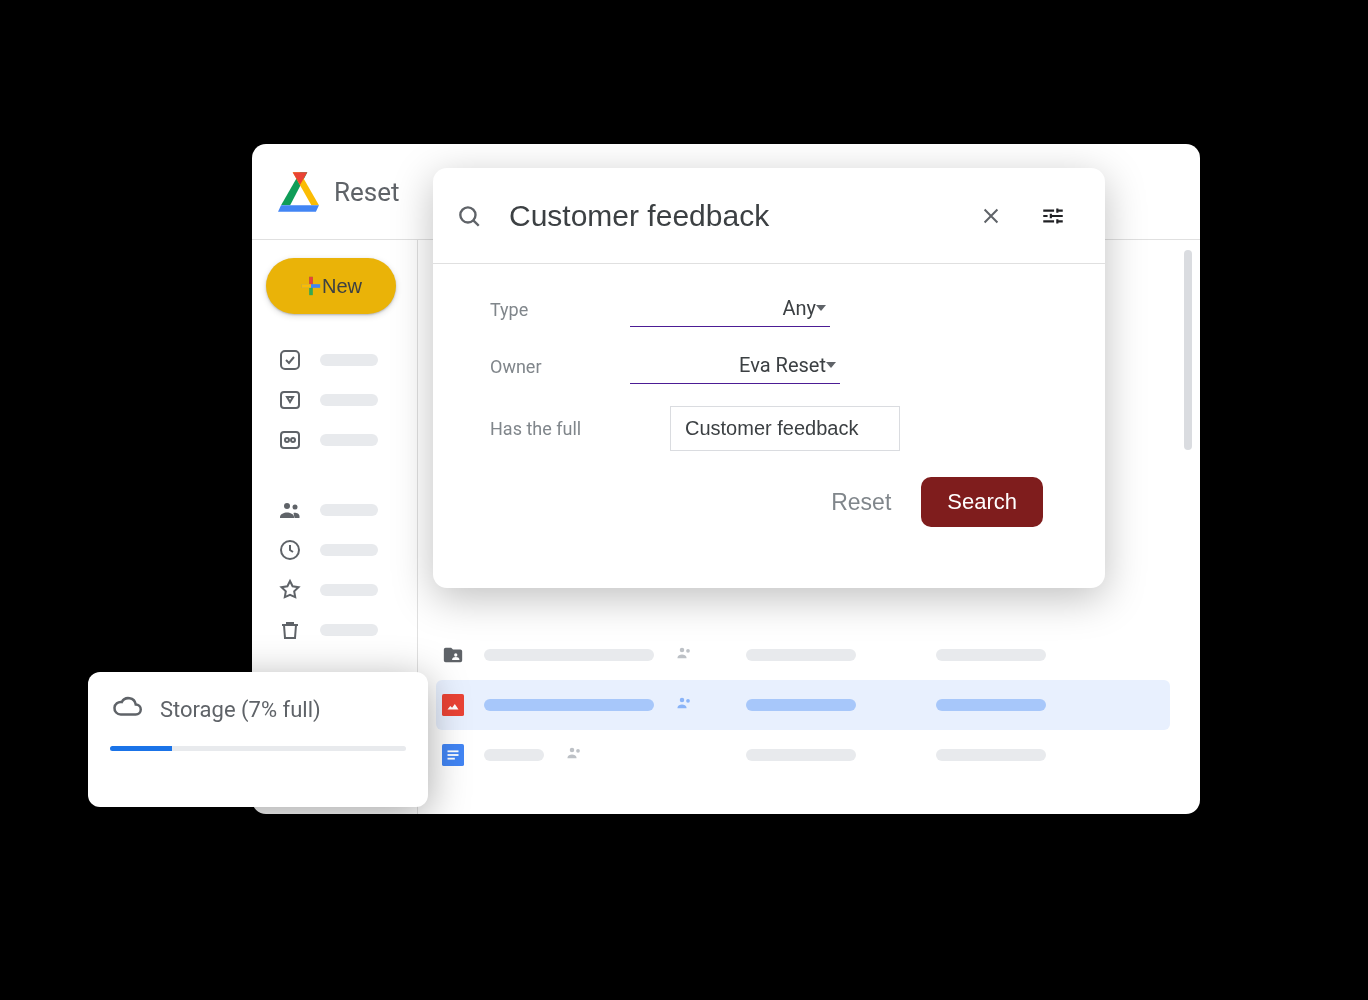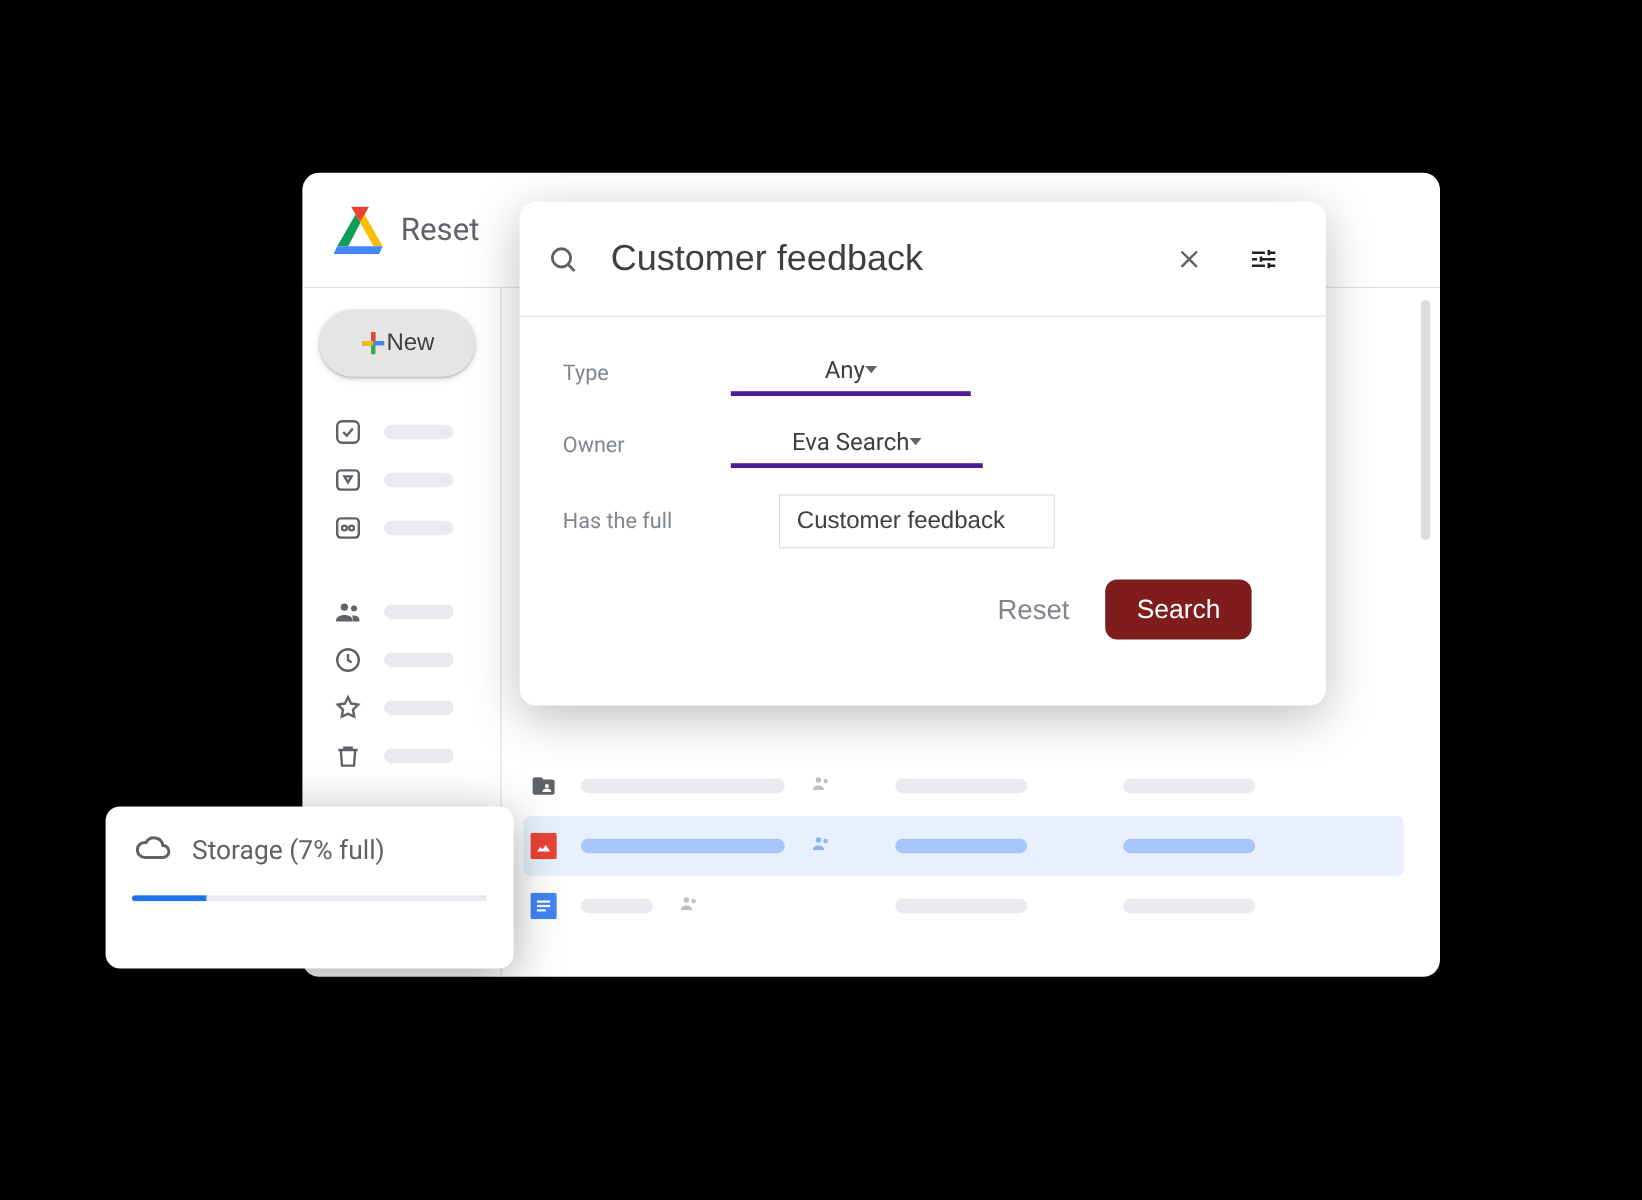--- a/index.html
+++ b/index.html
@@ -45,21 +45,21 @@
   .sidebar {
     position: absolute;
     left: 0; top: 96px; bottom: 0;
     width: 166px;
     border-right: 1px solid #e0e0e0;
   }
   .new-btn {
     position: absolute;
     left: 14px; top: 18px;
     width: 130px; height: 56px;
-    background:#e5e5e5;
+    background:#eab308;
     border-radius: 30px;
     border:none;
     box-shadow: 0 2px 6px rgba(0,0,0,.15), 0 1px 2px rgba(0,0,0,.2);
     display:flex; align-items:center; justify-content:center;
     gap:0;
     font-size:20px; color:#3c4043; font-weight:500;
     cursor:pointer;
   }
   .plus-icon svg { display:block; }
 
@@ -132,26 +132,26 @@
     display:flex; align-items:center; justify-content:center;
     color:#5f6368; cursor:pointer; border-radius:50%;
   }
   .tune-btn { color:#202124; }
   .search-input {
     flex:1;
     border:none; outline:none;
     font-size:30px; color:#3c4043;
   }
 
-  .form-body { padding:28px 36px 20px; }
+  .form-body { padding:28px 36px 20px;margin-left:21px; }
   .form-row { display:flex; align-items:center; margin-bottom:22px; }
   .form-label { width:140px; font-size:18px; color:#80868b; }
   .dropdown {
-    min-width:200px; display:flex; align-items:center; justify-content:center;
-    font-size:20px; color:#3c4043; border-bottom:4px solid #4c1d95;
+    min-width:200px; display:flex; align-items:center; justify-content:flex-end;
+    font-size:20px; color:#3c4043; border-bottom:1px solid #4c1d95;
     padding:4px 4px 6px 4px; cursor:pointer;
   }
   .dropdown.owner { min-width:210px; }
   .caret { border-left:5px solid transparent; border-right:5px solid transparent; border-top:6px solid #5f6368; }
   .text-input {
     border:1px solid #dadce0; padding:10px 14px;
     font-size:20px; color:#3c4043; width:230px;
   }
   .words-row { margin-top:10px; }
   .words-row .form-label { width:180px; }
@@ -386,21 +386,21 @@
       <span class="form-label">Type</span>
       <div class="dropdown">
         <span>Any</span>
         <span class="caret"></span>
       </div>
     </div>
 
     <div class="form-row">
       <span class="form-label">Owner</span>
       <div class="dropdown owner">
-        <span>Eva Search</span>
+        <span>Eva Reset</span>
         <span class="caret"></span>
       </div>
     </div>
 
     <div class="form-row words-row">
       <span class="form-label">Has the full</span>
       <input class="text-input" value="Customer feedback" style="">
     </div>
 
     <div class="form-actions">

